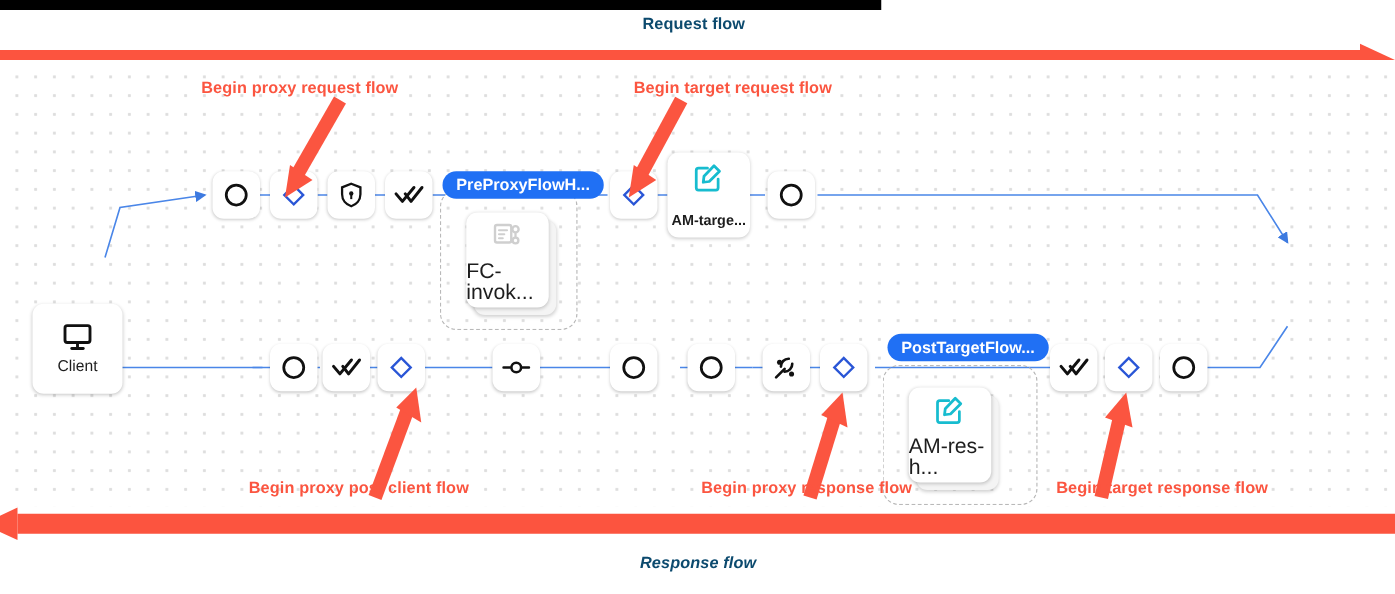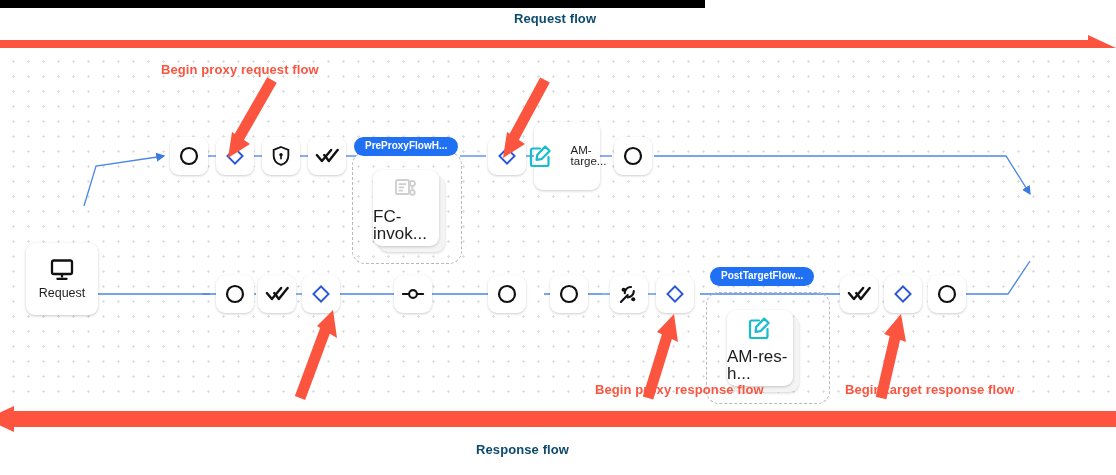--- a/index.html
+++ b/index.html
@@ -34,21 +34,21 @@
   
   .banner-label{
     position:absolute;
     font-size:13px;
     font-weight:bold;
     color:#0c4a6e;
     letter-spacing:.1px;
     white-space:nowrap;
   }
   .req-label{ left:514px; top:11px; }
-  .res-label{ left:476px; top:442px; }
+  .res-label{ left:512px; top:442px;font-style:italic; }
 
   .flow-bar{
     position:absolute;
     height:16px;
     background:#fc543f;
   }
   .flow-bar.req{ left:-6px; top:40px; width:1094px; }
   .flow-bar.res{ left:14px; top:411px; width:1108px; }
 
   .flow-head{
@@ -65,21 +65,21 @@
     position:absolute;
     font-size:13px;
     font-weight:bold;
     color:#fb5540;
     white-space:nowrap;
     letter-spacing:.1px;
   }
   .a1{ left:161px; top:62px; }
   .a2{ left:507px; top:62px; }
   .a3{ left:199px; top:382px; }
-  .a4{ left:595px; top:382px; }
+  .a4{ left:561px; top:382px; }
   .a5{ left:845px; top:382px; }
 
   .arrow-svg{ position:absolute; overflow:visible; pointer-events:none; }
 
   
   .endpoint{
     position:absolute;
     width:72px;height:72px;
     border-radius:9px;
     display:flex;flex-direction:column;
@@ -112,21 +112,21 @@
     border-radius:13px;
     box-sizing:border-box;
   }
   .g1{ left:352px; top:104px; width:110px; height:112px; }
   .g2{ left:706px; top:244px; width:124px; height:112px; }
 
   .group-chip{
     position:absolute;
     background:#2070f4;
     color:#ffffff;
-    font-size:10px;
+    font-size:13px;
     font-weight:bold;
     border-radius:11px;
     padding:4px 11px 5px;
     white-space:nowrap;
     line-height:1;
   }
   .c1{ left:354px; top:89px; }
   .c2{ left:710px; top:219px; }
 
   
@@ -152,23 +152,24 @@
   .cw1{ left:373px; top:122px; }
   .cw2{ left:727px; top:262px; }
 
   
   .bignode{
     position:absolute;
     width:66px;height:68px;
     background:#ffffff;
     border-radius:9px;
     box-shadow:0 1px 3px rgba(0,0,0,.2);
-    display:flex;flex-direction:row;
+    display:flex;flex-direction:column;
     align-items:center;justify-content:center;gap:17px;
     box-sizing:border-box;
+    font-weight:bold;
   }
   .bignode .card-label{ font-size:11.5px; color:#1d1d1d; line-height:1; }
 
   svg{ display:block; }
 </style>
 </head>
 <body>
 
 <div id="root">
 
@@ -408,21 +409,21 @@
     <div class="group-chip c2">PostTargetFlow...</div>
 
     <div class="endpoint client">
       <span>
         <svg width="26" height="24" viewBox="0 0 26 24">
           <rect x="3" y="2.5" width="20" height="13.5" rx="1.8" fill="none" stroke="#111" stroke-width="2.3"></rect>
           <path d="M13 16 V19.5" stroke="#111" stroke-width="2.3"></path>
           <path d="M8.4 20.8 H17.6" stroke="#111" stroke-width="2.3" stroke-linecap="round"></path>
         </svg>
       </span>
-      <span class="ep-label">Request</span>
+      <span class="ep-label">Client</span>
     </div>
 
 
     <svg class="arrow-svg" style="left:0;top:0;width:1116px;height:357px">
 
       <path d="M272 32 L237 93" stroke="#fb5540" stroke-width="11" stroke-linecap="butt"></path>
       <path d="M228 110 L232 84 L250 96 Z" fill="#fb5540"></path>
 
       <path d="M545 32 L512 93" stroke="#fb5540" stroke-width="11" stroke-linecap="butt"></path>
       <path d="M503 110 L507 84 L525 96 Z" fill="#fb5540"></path>
@@ -433,20 +434,22 @@
       <path d="M648 350 L668 285" stroke="#fb5540" stroke-width="11" stroke-linecap="butt"></path>
       <path d="M674 266 L678 294 L657 284 Z" fill="#fb5540"></path>
 
       <path d="M881 350 L896 285" stroke="#fb5540" stroke-width="11" stroke-linecap="butt"></path>
       <path d="M901 266 L906 294 L884 286 Z" fill="#fb5540"></path>
     </svg>
 
   </div>
 
   <div class="annot a1">Begin proxy request flow</div>
+  <div class="annot a2">Begin target request flow</div>
+  <div class="annot a3">Begin proxy post client flow</div>
   <div class="annot a4">Begin proxy response flow</div>
   <div class="annot a5">Begin target response flow</div>
 
   <div class="flow-bar res"></div>
   <div class="flow-head res"></div>
   <div class="banner-label res-label">Response flow</div>
 
 </div>
 
 </body></html>

